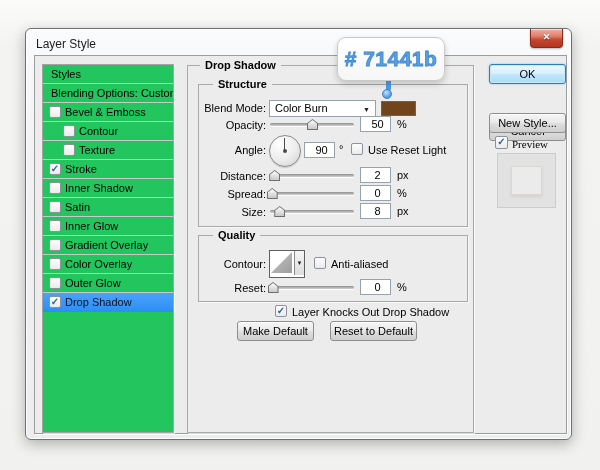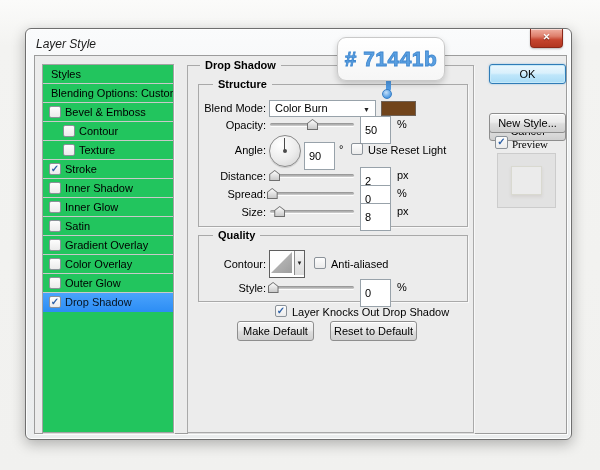--- a/index.html
+++ b/index.html
@@ -11,21 +11,21 @@
   }
   .abs{position:absolute;}
 
   
   .dialog{
     left:25px;top:28px;width:545px;height:410px;
     background:linear-gradient(180deg,#fafbfc 0%,#f0f2f3 30%,#ebedee 100%);
     border:1px solid #6f6f6f;border-radius:6px;
     box-shadow:0 4px 14px rgba(0,0,0,.28), inset 0 0 0 1px rgba(255,255,255,.85);
   }
-  .title-text{left:10px;top:8px;font-size:12px;color:#1c1c1c;font-style:italic;}
+  .title-text{left:10px;top:8px;font-size:12px;color:#1c1c1c;}
   .close-btn{
     right:8px;top:0;width:31px;height:18px;
     background:linear-gradient(180deg,#f0b0a2 0%,#de7f6c 40%,#c6452f 60%,#b23620 100%);
     border:1px solid #8c2718;border-top:none;border-radius:0 0 4px 4px;
     box-shadow:inset 0 1px 0 rgba(255,255,255,.55), 0 1px 2px rgba(0,0,0,.25);
     color:#fff;text-align:center;line-height:16px;font-size:9px;font-weight:bold;
     text-shadow:0 1px 1px rgba(0,0,0,.45);cursor:pointer;
   }
 
   
@@ -51,22 +51,22 @@
   .side-row .cb{position:absolute;top:3px;left:6px;}
   .side-row .cb.ind{left:20px;}
 
   
   .group{border:1px solid #a9a9a9;box-shadow:1px 1px 0 rgba(255,255,255,.65);}
   .legend{position:absolute;top:-7px;background:#ececec;padding:0 5px;font-weight:bold;white-space:nowrap;}
 
   
   .rlabel{text-align:right;width:67px;left:0;}
   .vbox{
-    box-sizing:border-box;width:31px;height:28px;border:1px solid #98a2aa;background:#fff;
-    font-family:"Liberation Sans",sans-serif;font-size:11px;padding:0 0 0 4px;color:#000;
+    box-sizing:border-box;width:31px;height:16px;border:1px solid #98a2aa;background:#fff;
+    font-family:"Liberation Sans",sans-serif;font-size:11px;padding:0 0 0 4px;color:#000;text-align:center;
   }
   .unit{white-space:nowrap;}
   .select{
     box-sizing:border-box;width:107px;height:17px;border:1px solid #98a2aa;background:#fff;
     line-height:15px;padding-left:5px;cursor:pointer;
   }
   .select .arr{position:absolute;right:5px;top:1px;font-size:7px;color:#222;}
   .swatch{width:33px;height:13px;border:1px solid #6e6156;cursor:pointer;}
   .groove{
     height:3px;background:linear-gradient(180deg,#8f8f8f,#d2d2d2);
@@ -157,25 +157,25 @@
       <div class="side-row">
         <span class="cb">✓</span>
         <span class="rl after-cb">Stroke</span>
       </div>
       <div class="side-row">
         <span class="cb"></span>
         <span class="rl after-cb">Inner Shadow</span>
       </div>
       <div class="side-row">
         <span class="cb"></span>
+        <span class="rl after-cb">Satin</span>
+      </div>
+      <div class="side-row">
+        <span class="cb"></span>
         <span class="rl after-cb">Inner Glow</span>
-      </div>
-      <div class="side-row">
-        <span class="cb"></span>
-        <span class="rl after-cb">Satin</span>
       </div>
       <div class="side-row">
         <span class="cb"></span>
         <span class="rl after-cb">Gradient Overlay</span>
       </div>
       <div class="side-row">
         <span class="cb"></span>
         <span class="rl after-cb">Color Overlay</span>
       </div>
       <div class="side-row">
@@ -254,21 +254,21 @@
         <div class="abs rlabel" style="top:22px;">Contour:</div>
         <div class="abs contour" style="left:70px;top:14px;">
           <span class="cthumb">
               <span class="tri"></span>
             </span>
           <span class="carr"><span>▼</span></span>
         </div>
         <span class="abs cb" style="left:115px;top:21px;"></span>
         <div class="abs" style="left:132px;top:22px;white-space:nowrap;">Anti-aliased</div>
 
-        <div class="abs rlabel" style="top:46px;">Style:</div>
+        <div class="abs rlabel" style="top:46px;">Reset:</div>
         <div class="abs groove" style="left:71px;top:50px;width:84px;">
           <span class="thumb" style="left:calc(3% - 5px);">
               <i></i>
             </span>
         </div>
         <input class="abs vbox" style="left: 161px; top: 43px;" value="0">
         <div class="abs unit" style="left:198px;top:45px;">%</div>
       </div>
 
       <span class="abs cb" style="left:87px;top:239px;">✓</span>

